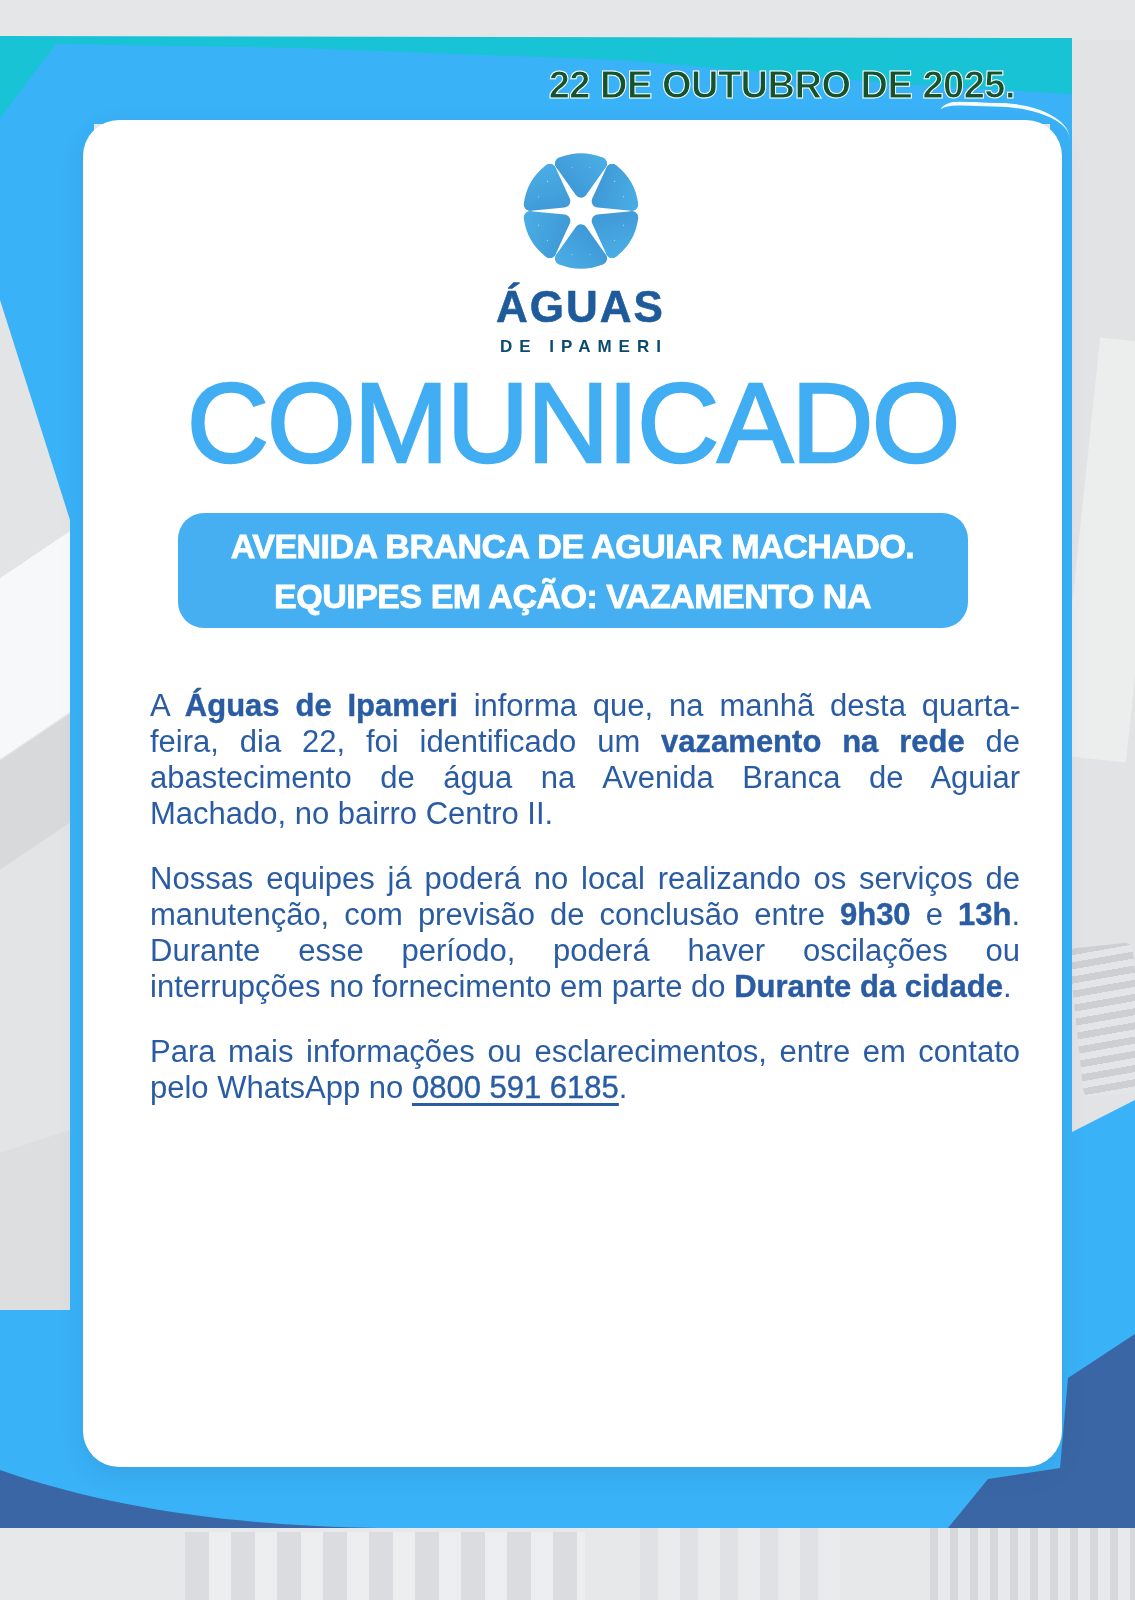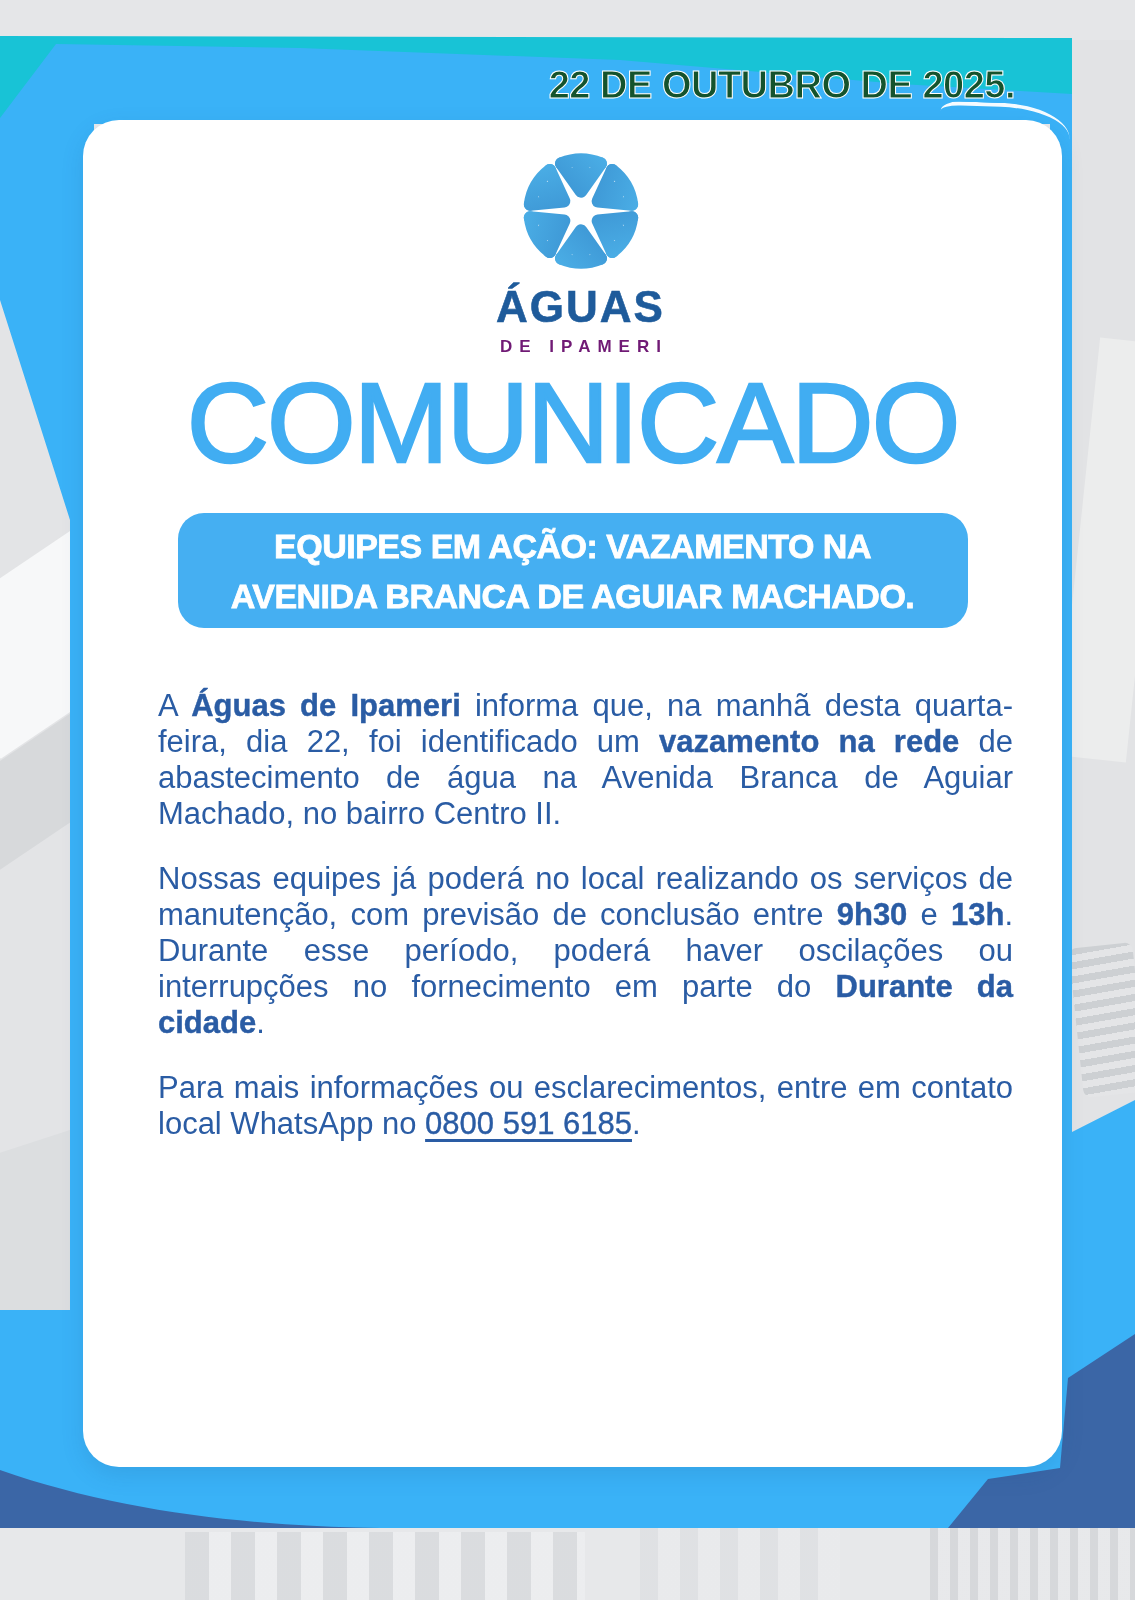--- a/index.html
+++ b/index.html
@@ -75,21 +75,21 @@
   }
   .card-inner{position:relative;width:100%;height:100%;}
 
   .logo-block{position:absolute;left:8px;top:24px;width:100%;display:flex;flex-direction:column;align-items:center;}
   .logo-name{
     margin-top:4px;font-size:44px;font-weight:bold;letter-spacing:2px;
     color:var(--logo_blue,#1E5B9B);-webkit-text-stroke:0.6px var(--logo_blue,#1E5B9B);
   }
   .logo-subname{
     margin-top:5px;font-size:17px;font-weight:bold;letter-spacing:7px;text-indent:7px;
-    color:#701a75;
+    color:#0c4a6e;
   }
 
   .page-title{
     position:absolute;left:0;top:246px;width:100%;text-align:center;
     font-size:114px;line-height:114px;font-weight:normal;letter-spacing:-2px;
     color:var(--title_blue,#41ADF2);-webkit-text-stroke:2.4px var(--title_blue,#41ADF2);
     white-space:nowrap;
   }
 
   .banner{
@@ -97,22 +97,22 @@
     width:790px;height:115px;border-radius:26px;
     background:var(--banner_blue,#45AFF2);
     display:flex;flex-direction:column;justify-content:center;align-items:center;
   }
   .banner div{
     color:#ffffff;font-size:34px;line-height:50px;font-weight:bold;letter-spacing:-0.5px;
     -webkit-text-stroke:0.8px #ffffff;white-space:nowrap;
   }
 
   .paragraphs{
-    position:absolute;left:8px;top:568px;width:100%;
-    padding:0 57px 0 67px;box-sizing:border-box;
+    position:absolute;left:0;top:568px;width:100%;
+    padding:0 42px 0 67px;box-sizing:border-box;
   }
   .paragraphs p{
     margin:0 0 29px 0;
     font-size:31px;line-height:36px;color:var(--text_blue,#2A5CA4);
     text-align:justify;
   }
   .paragraphs b{font-weight:bold;-webkit-text-stroke:0.4px var(--text_blue,#2A5CA4);}
   .paragraphs .u{
     font-weight:normal;text-decoration:underline;text-underline-offset:5px;
     -webkit-text-stroke:0.4px var(--text_blue,#2A5CA4);
@@ -191,28 +191,28 @@
             <use href="#drop" transform="rotate(300)"></use>
           </g>
         </svg>
         <div class="logo-name">ÁGUAS</div>
         <div class="logo-subname">DE IPAMERI</div>
       </div>
 
       <div class="page-title">COMUNICADO</div>
 
       <div class="banner">
+        <div>AVENIDA BRANCA DE AGUIAR MACHADO.</div>
         <div>EQUIPES EM AÇÃO: VAZAMENTO NA</div>
-        <div>AVENIDA BRANCA DE AGUIAR MACHADO.</div>
       </div>
 
       <div class="paragraphs">
           <p><span>A </span><b>Águas de Ipameri</b><span> informa que, na manhã desta quarta-feira, dia 22, foi identificado um </span><b>vazamento na rede</b><span> de abastecimento de água na Avenida Branca de Aguiar Machado, no bairro Centro II.</span></p>
           <p><span>Nossas equipes já poderá no local realizando os serviços de manutenção, com previsão de conclusão entre </span><b>9h30</b><span> e </span><b>13h</b><span>. Durante esse período, poderá haver oscilações ou interrupções no fornecimento em parte do </span><b>Durante da cidade</b><span>.</span></p>
-          <p><span>Para mais informações ou esclarecimentos, entre em contato local WhatsApp no </span><b class="u">0800 591 6185</b><span>.</span></p>
+          <p><span>Para mais informações ou esclarecimentos, entre em contato pelo WhatsApp no </span><b class="u">0800 591 6185</b><span>.</span></p>
         </div>
 
     </div>
   </div>
 
   <div class="date-label">22 DE OUTUBRO DE 2025.</div>
 
 </div>
 
 </body></html>

